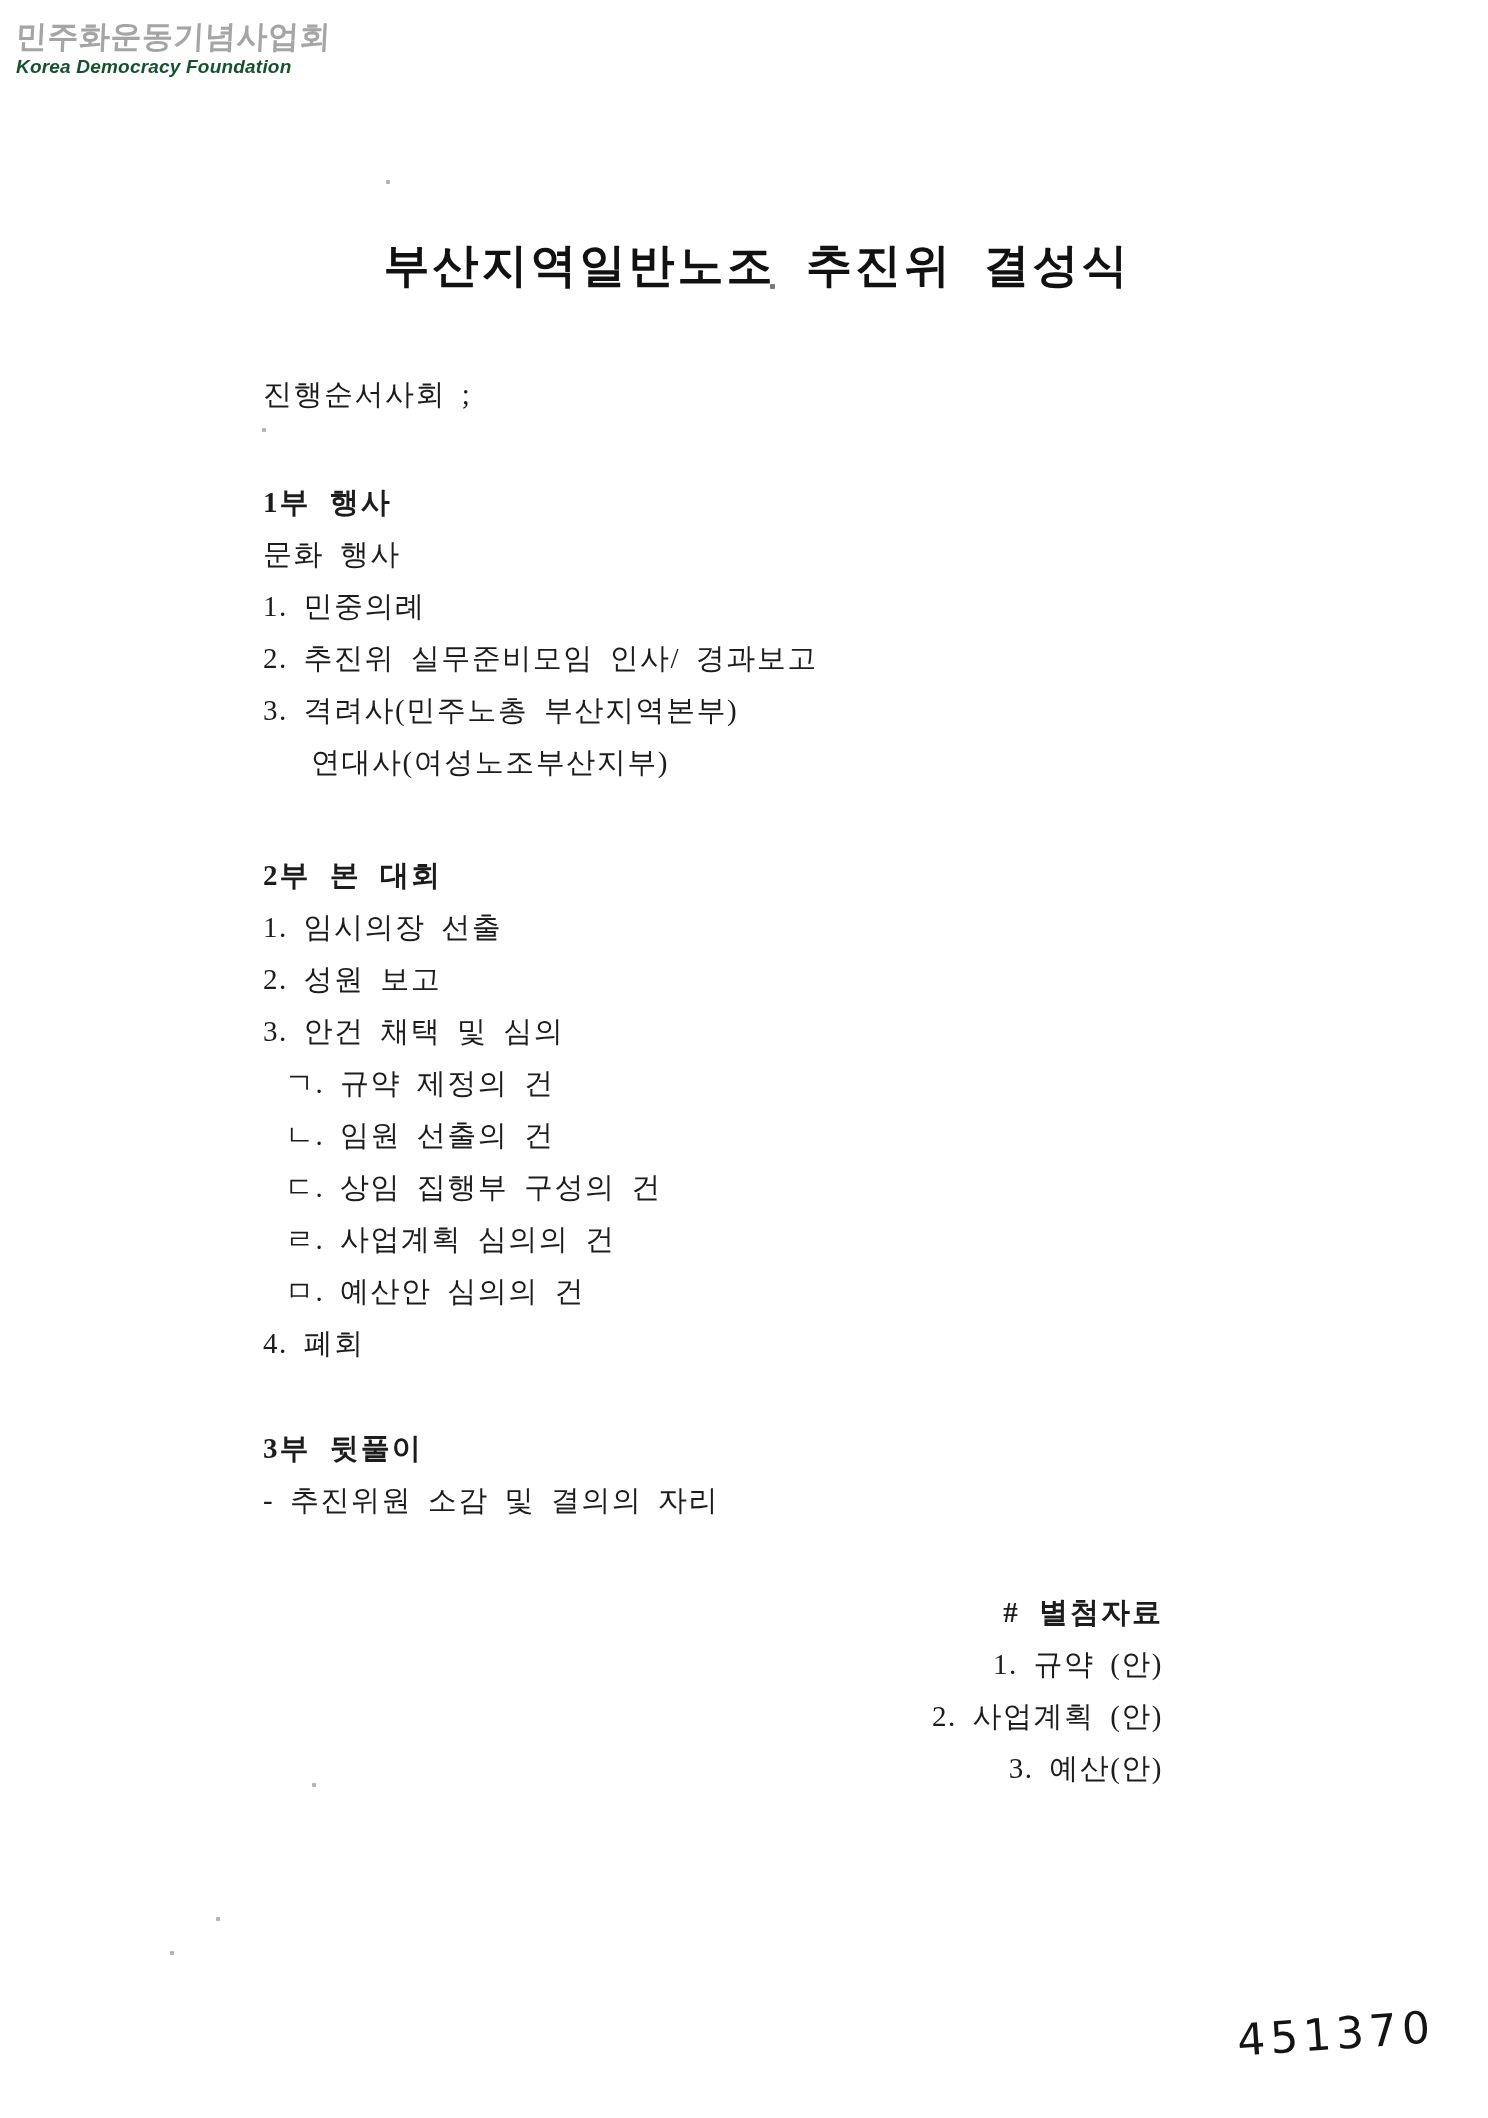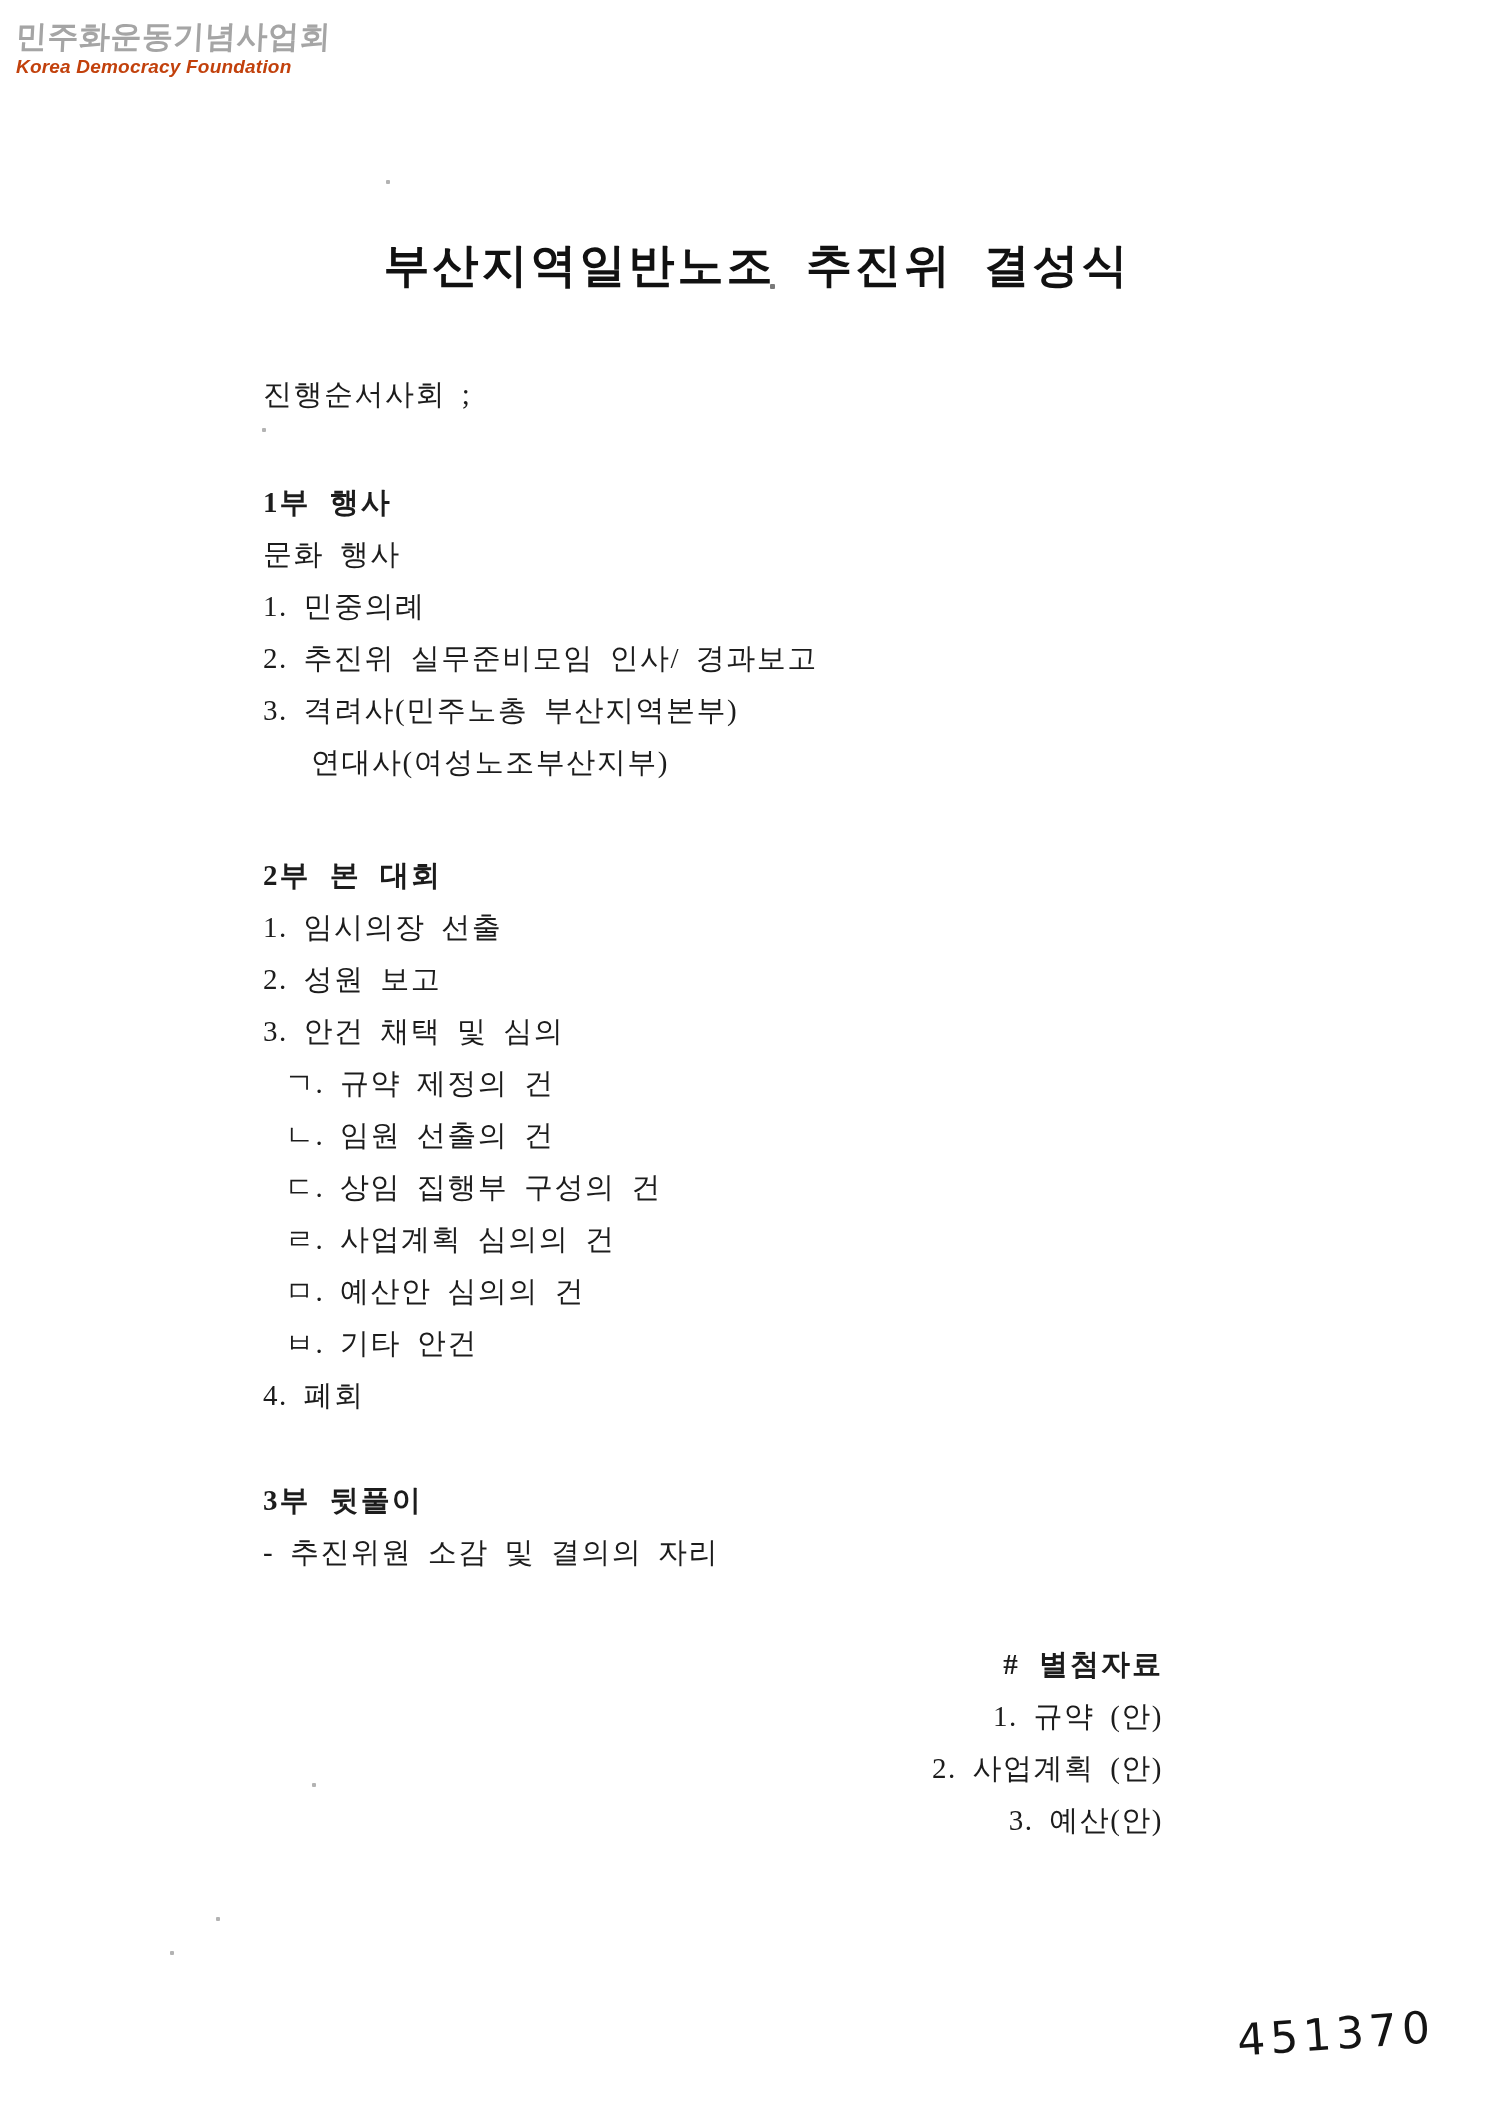--- a/index.html
+++ b/index.html
@@ -36,21 +36,21 @@
     transform: skewX(-3deg);
     white-space: nowrap;
   }
   .logo-en {
     font-family: "Liberation Sans", "DejaVu Sans", sans-serif;
     font-weight: bold;
     font-style: italic;
     font-size: 19px;
     line-height: 22px;
     letter-spacing: 0.2px;
-    color: #c2410c;
+    color: #14532d;
     white-space: nowrap;
   }
 
   
   .doc-title {
     position: absolute;
     top: 222px;
     left: 0;
     width: 100%;
     margin: 13px;
@@ -166,21 +166,20 @@
     <div class="section gap-2">
       <h2>2부 본 대회</h2>
       <p class="line">1. 임시의장 선출</p>
       <p class="line">2. 성원 보고</p>
       <p class="line">3. 안건 채택 및 심의</p>
       <p class="line sub1">ㄱ. 규약 제정의 건</p>
       <p class="line sub1">ㄴ. 임원 선출의 건</p>
       <p class="line sub1">ㄷ. 상임 집행부 구성의 건</p>
       <p class="line sub1">ㄹ. 사업계획 심의의 건</p>
       <p class="line sub1">ㅁ. 예산안 심의의 건</p>
-      <p class="line sub1">ㅂ. 기타 안건</p>
       <p class="line">4. 폐회</p>
     </div>
 
     <div class="section gap-3">
       <h2>3부 뒷풀이</h2>
       <p class="line">- 추진위원 소감 및 결의의 자리</p>
     </div>
 
     <div class="section gap-4">
       <h2 class="hsub"># 별첨자료</h2>

